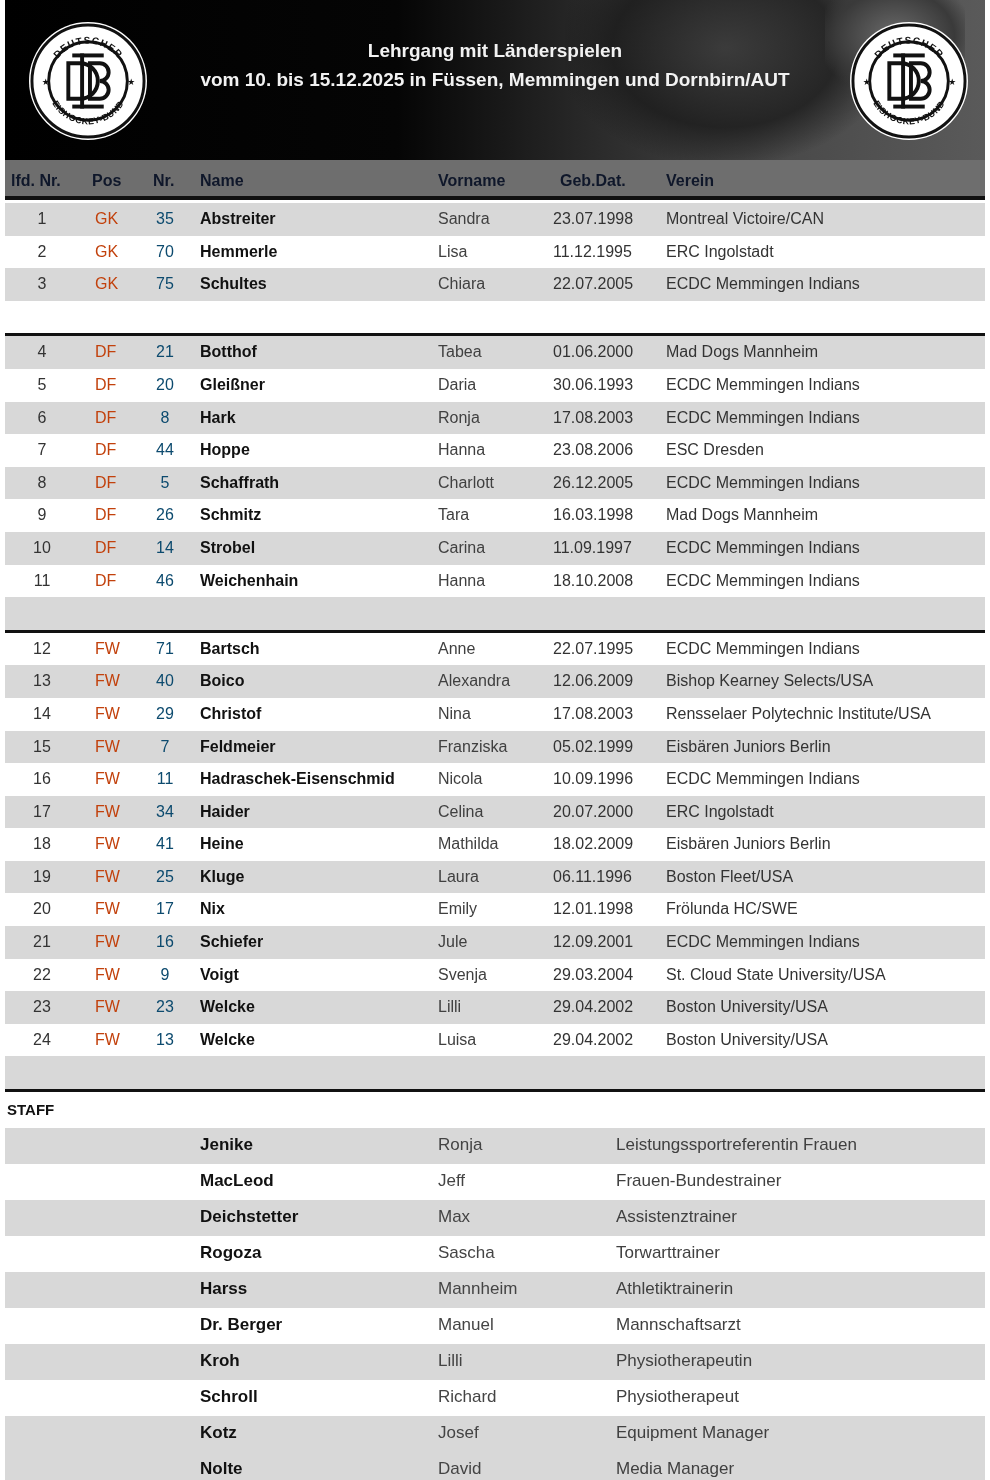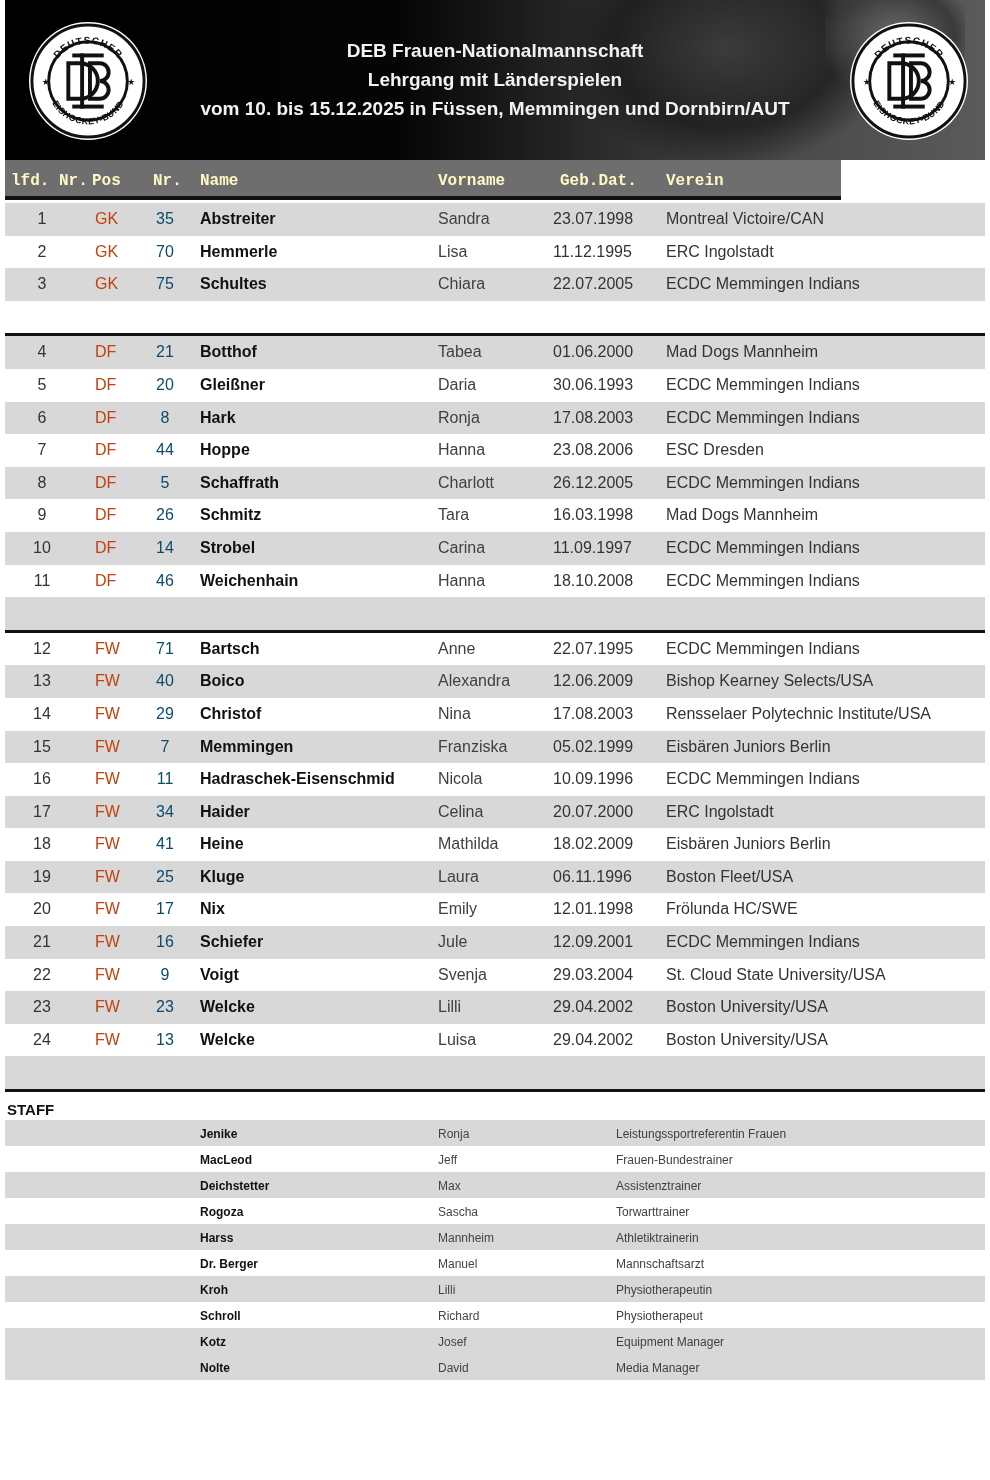--- a/index.html
+++ b/index.html
@@ -30,44 +30,44 @@
     .logo.left { left: 24px; }
     .logo.right { left: 845px; }
     .logo svg { width: 118px; height: 118px; }
     .header-text {
       position: absolute; left: 140px; width: 700px; top: 36px;
       text-align: center; color: #f2f2f2; font-weight: bold;
       font-size: 19px; line-height: 29px;
     }
     .header-text div { white-space: nowrap; }
     .col-header {
-      position: absolute; left: 5px; top: 160px; width: 836px; height: 40px;
+      position: absolute; left: 5px; top: 160px; width: 980px; height: 40px;
       background: #6e6e6e; border-bottom: 4px solid #111;
-      color: #fef9c3; font-weight: bold; font-size: 16px; font-family: Liberation Mono, monospace;
+      color: #0f172a; font-weight: bold; font-size: 16px;
     }
     .col-header span { position: absolute; top: 12px; }
     .rows { position: absolute; left: 5px; top: 203px; width: 980px; }
     .row { position: relative; height: 32.6px; font-size: 16px; }
     .row.shade { background: #d8d8d8; }
     .row span { position: absolute; top: 7px; white-space: nowrap; }
     .c-lfd { left: 22px; width: 30px; text-align: center; color: #333; }
     .c-pos { left: 90px; color: #c2410c; }
     .c-nr { left: 146px; width: 28px; text-align: center; color: #0c4a6e; }
     .c-name { left: 195px; font-weight: bold; color: #111; }
     .c-vor { left: 433px; color: #404040; }
     .c-geb { left: 548px; color: #333; }
     .c-ver { left: 661px; color: #333; }
     .spacer { height: 32.6px; }
     .spacer.shade { background: #d8d8d8; }
     .divider { height: 3px; background: #111; }
     .staff-label {
-      position: relative; height: 28px; font-weight: bold; font-size: 15px; color: #111;
+      position: relative; height: 36px; font-weight: bold; font-size: 15px; color: #111;
     }
     .staff-label span { position: absolute; left: 2px; top: 9px; }
-    .srow { position: relative; height: 26px; font-size: 12px; }
+    .srow { position: relative; height: 36px; font-size: 17px; }
     .srow.shade { background: #d8d8d8; }
     .srow span { position: absolute; top: 7px; white-space: nowrap; }
     .s-name { left: 195px; font-weight: bold; color: #111; }
     .s-vor { left: 433px; color: #444; }
     .s-role { left: 563px; color: #404040; margin-left: 48px; }
   </style>
 </head>
 <body>
 
 <div class="header">
@@ -92,21 +92,20 @@
       <text x="100" y="64" font-size="9" fill="#111">★</text>
       <rect x="44" y="32" width="32" height="4" fill="#111"></rect>
       <rect x="44" y="84" width="32" height="4" fill="#111"></rect>
       <rect x="52" y="32" width="4" height="56" fill="#111"></rect>
       <path d="M40 42 h12 a10 10 0 0 1 0 36 h-12 z" fill="none" stroke="#111" stroke-width="4"></path>
       <path d="M62 42 h10 a8 8 0 0 1 0 18 a8 8 0 0 1 0 18 h-10 z" fill="none" stroke="#111" stroke-width="4"></path>
     </svg>
   </div>
 
   <div class="header-text">
-    <div>DEB Frauen-Nationalmannschaft</div>
     <div>Lehrgang mit Länderspielen</div>
     <div>vom 10. bis 15.12.2025 in Füssen, Memmingen und Dornbirn/AUT</div>
   </div>
 
   <div class="logo right">
     <svg viewBox="0 0 120 120">
       <circle cx="60" cy="60" r="57" fill="#fff" stroke="#111" stroke-width="3"></circle>
       <circle cx="60" cy="60" r="40" fill="none" stroke="#111" stroke-width="3"></circle>
       <defs>
         <path id="arcTopR" d="M 22 60 A 38 38 0 0 1 98 60"></path>
@@ -272,21 +271,21 @@
         <span class="c-nr">29</span>
         <span class="c-name">Christof</span>
         <span class="c-vor">Nina</span>
         <span class="c-geb">17.08.2003</span>
         <span class="c-ver">Rensselaer Polytechnic Institute/USA</span>
       </div>
       <div class="row shade">
         <span class="c-lfd">15</span>
         <span class="c-pos">FW</span>
         <span class="c-nr">7</span>
-        <span class="c-name">Memmingen</span>
+        <span class="c-name">Feldmeier</span>
         <span class="c-vor">Franziska</span>
         <span class="c-geb">05.02.1999</span>
         <span class="c-ver">Eisbären Juniors Berlin</span>
       </div>
       <div class="row">
         <span class="c-lfd">16</span>
         <span class="c-pos">FW</span>
         <span class="c-nr">11</span>
         <span class="c-name">Hadraschek-Eisenschmid</span>
         <span class="c-vor">Nicola</span>

